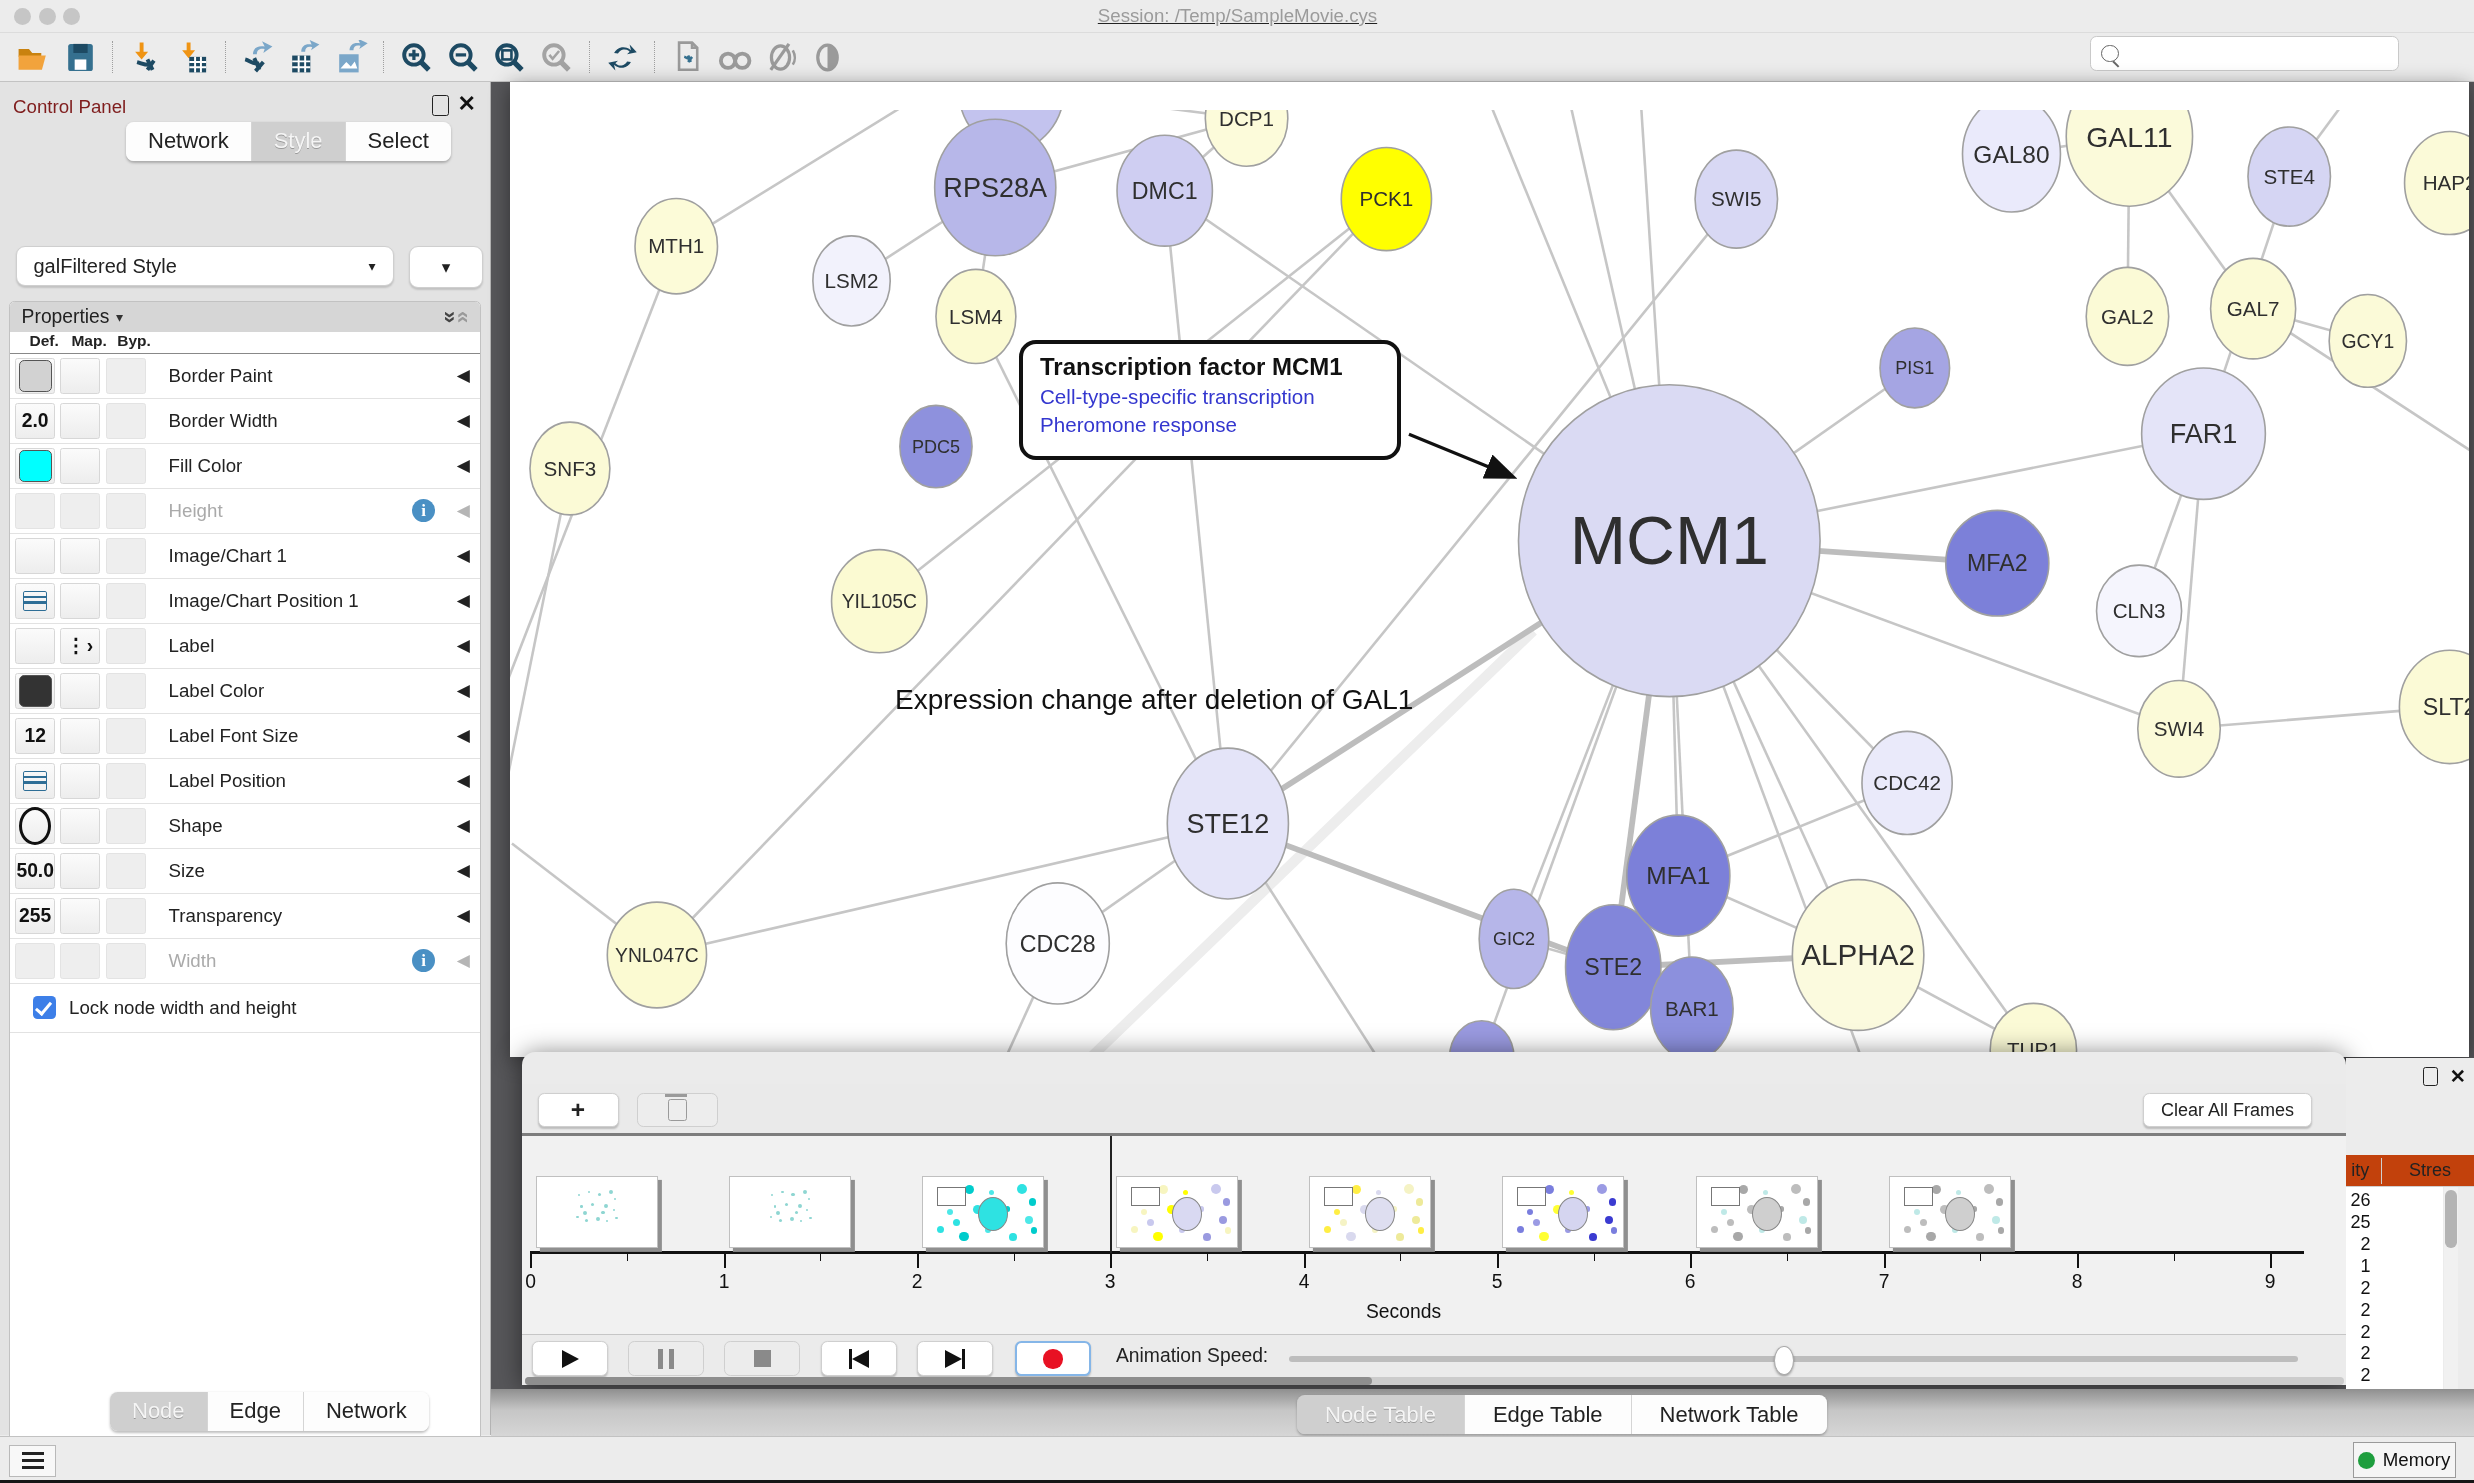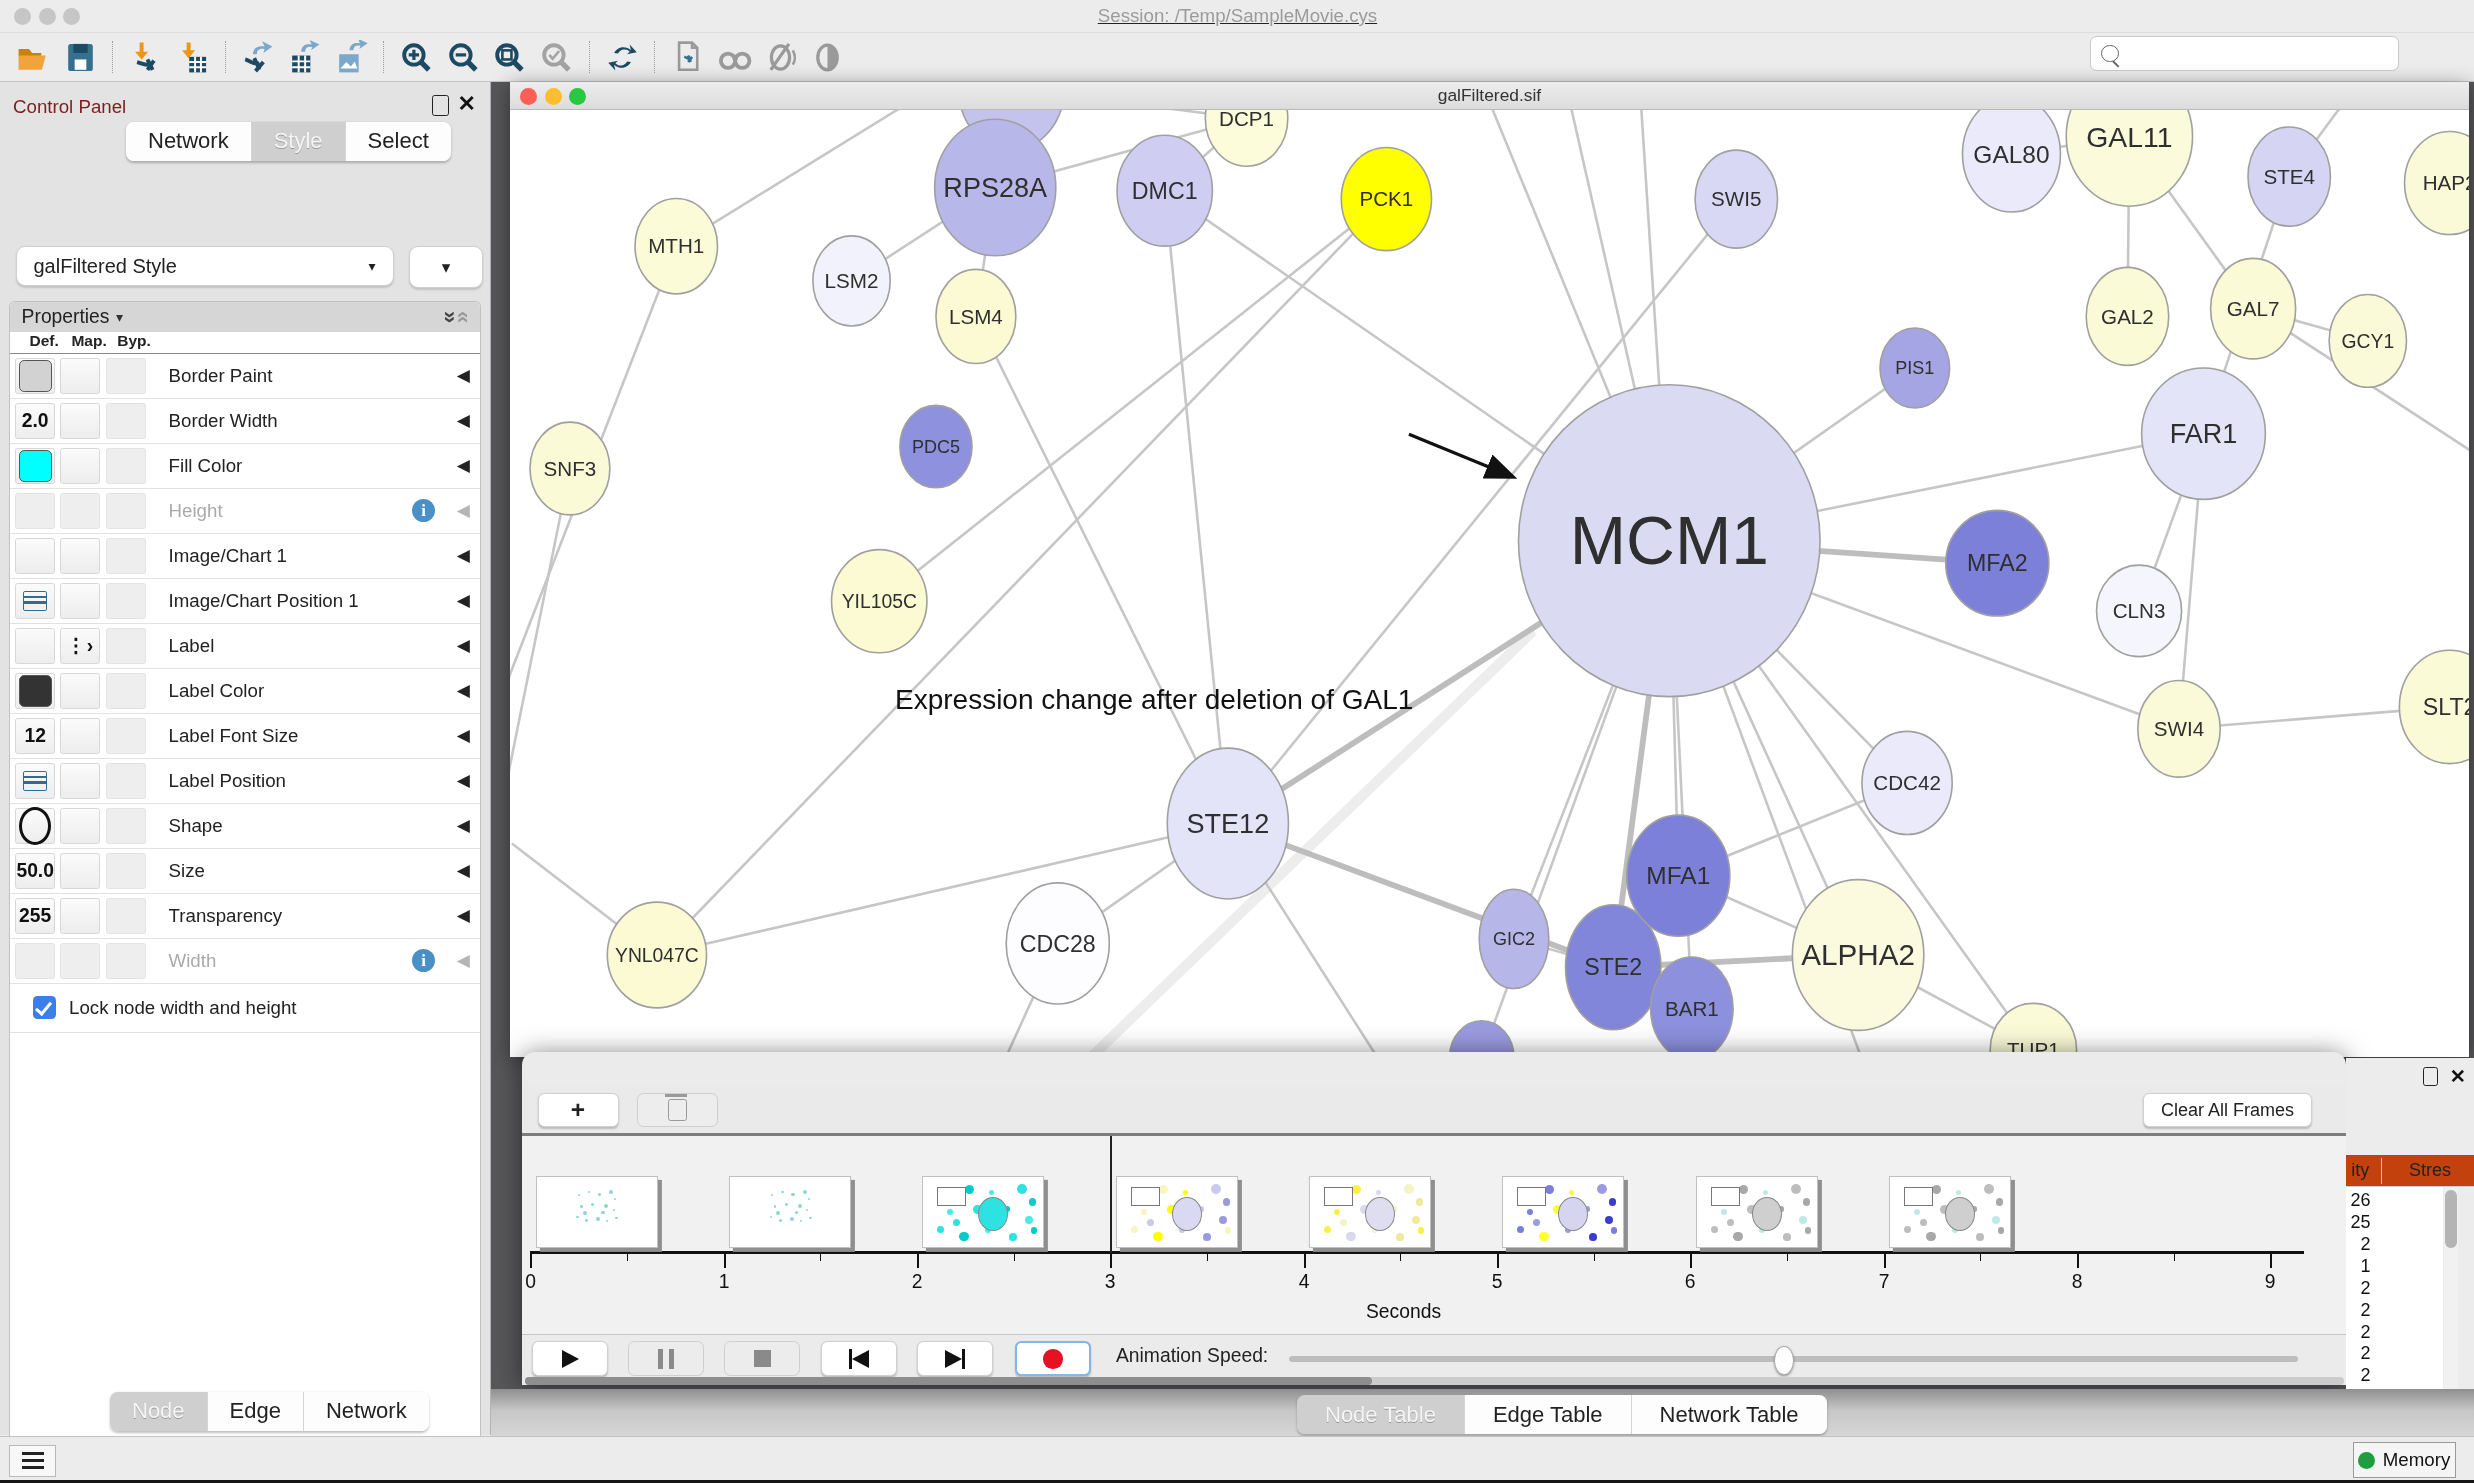--- a/index.html
+++ b/index.html
@@ -398,26 +398,20 @@
   </div>
 
   <div class="abs tabgroup" id="cp-bottom-tabs">
     <div class="tab pressed">Node</div>
     <div class="tab">Edge</div>
     <div class="tab">Network</div>
   </div>
 </div>
 
 <div class="abs" id="netwin">
-  <div class="abs" id="net-titlebar">
-    <span class="light" style="left:10.3px;top:5.8px;background:#ff5f57;"></span>
-    <span class="light" style="left:35px;top:5.8px;background:#febc2e;"></span>
-    <span class="light" style="left:59px;top:5.8px;background:#28c840;"></span>
-    <div id="net-title">galFiltered.sif</div>
-  </div>
   <div class="abs" id="net-canvas">
     <svg id="net-svg" width="1959" height="947" viewBox="792 172 3040 1469" style="position:absolute;left:0;top:0;">
       <defs>
           <marker id="arrowhead" markerWidth="10" markerHeight="8" refX="8" refY="4" orient="auto">
             <path d="M0 0L10 4L0 8z" fill="#111"></path>
           </marker>
         </defs>
       <g id="edges-g">
           <line x1="2380" y1="980" x2="1690" y2="1645" stroke="#ededed" stroke-width="16"></line>
           <line x1="1570" y1="138" x2="1545" y2="292" stroke="#c6c6c6" stroke-width="4"></line>
@@ -620,20 +614,25 @@
           <g>
             <ellipse cx="1020" cy="1483" rx="77" ry="82" fill="#fbfad2" stroke="#a0a0a0" stroke-width="2.5"></ellipse>
             <text x="1020" y="1483" text-anchor="middle" dy="0.35em" font-size="30" fill="#2f2f2f">YNL047C</text>
           </g>
           <g>
             <ellipse cx="2300" cy="1642" rx="50" ry="57" fill="#9a9ae0" stroke="#a0a0a0" stroke-width="2.5"></ellipse>
           </g>
         </g>
       <line x1="2187" y1="675" x2="2346" y2="740" stroke="#111" stroke-width="5" marker-end="url(#arrowhead)"></line>
     </svg>
+    <div class="abs" id="annotation">
+      <div class="atitle">Transcription factor MCM1</div>
+      <div class="alink">Cell-type-specific transcription</div>
+      <div class="alink">Pheromone response</div>
+    </div>
     <div class="abs" id="net-caption">Expression change after deletion of GAL1</div>
   </div>
 </div>
 
 <div class="abs" id="cywin">
   <div class="abs" id="cy-toolbar">
     <div class="cybtn" style="left:15.5px;width:81px;font-size:24.5px;font-weight:bold;">+</div>
     <div class="cybtn disabled" style="left:115px;width:81px;">
         <div class="trash"></div>
       </div>

